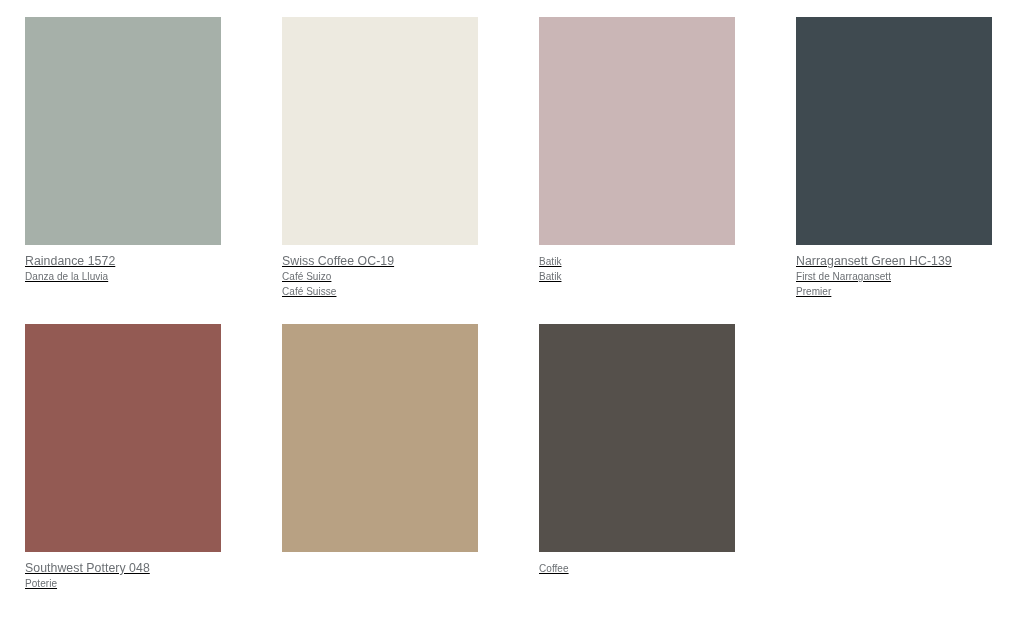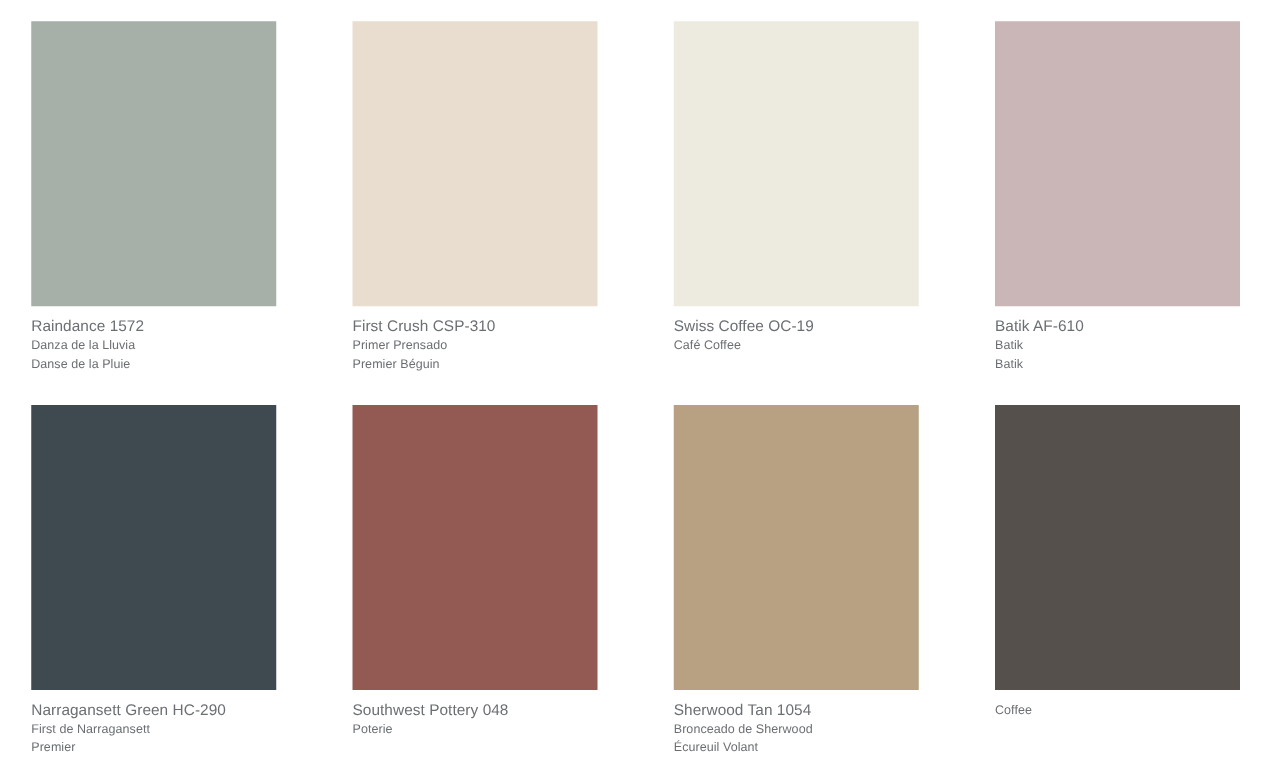--- a/index.html
+++ b/index.html
@@ -42,20 +42,21 @@
     width: 196px;
     height: 228px;
     flex: none;
     display: block;
   }
 
   .swatch-labels {
     padding-top: 9px;
     display: flex;
     flex-direction: column;
+    text-decoration: underline;
   }
 
   .swatch-name {
     font-size: 12.3px;
     line-height: 15px;
     color: #6b6f73;
     letter-spacing: 0.05px;
     white-space: nowrap;
   }
   .swatch-name-es,
@@ -69,68 +70,54 @@
 </style>
 </head>
 <body style="background: rgb(255, 255, 255);">
 
 <div id="palette-grid">
     <div class="swatch-card">
       <div class="swatch-chip" style="background-color: rgb(166, 176, 169);"></div>
       <div class="swatch-labels">
         <div class="swatch-name">Raindance 1572</div>
         <div class="swatch-name-es">Danza de la Lluvia</div>
-        <div class="swatch-name-fr">Danse de la Pluie</div>
-      </div>
-    </div>
-    <div class="swatch-card">
-      <div class="swatch-chip" style="background-color: rgb(233, 221, 208);"></div>
-      <div class="swatch-labels">
-        <div class="swatch-name">First Crush CSP-310</div>
-        <div class="swatch-name-es">Primer Prensado</div>
-        <div class="swatch-name-fr">Premier Béguin</div>
       </div>
     </div>
     <div class="swatch-card">
       <div class="swatch-chip" style="background-color: rgb(237, 234, 224);"></div>
       <div class="swatch-labels">
         <div class="swatch-name">Swiss Coffee OC-19</div>
-        <div class="swatch-name-fr">Café Coffee</div>
+        <div class="swatch-name-es">Café Suizo</div>
+        <div class="swatch-name-fr">Café Suisse</div>
       </div>
     </div>
     <div class="swatch-card">
       <div class="swatch-chip" style="background-color: rgb(202, 182, 182);"></div>
       <div class="swatch-labels">
-        <div class="swatch-name">Batik AF-610</div>
         <div class="swatch-name-es">Batik</div>
         <div class="swatch-name-fr">Batik</div>
       </div>
     </div>
     <div class="swatch-card">
       <div class="swatch-chip" style="background-color: rgb(63, 74, 80);"></div>
       <div class="swatch-labels">
-        <div class="swatch-name">Narragansett Green HC-290</div>
+        <div class="swatch-name">Narragansett Green HC-139</div>
         <div class="swatch-name-es">First de Narragansett</div>
         <div class="swatch-name-fr">Premier</div>
       </div>
     </div>
     <div class="swatch-card">
       <div class="swatch-chip" style="background-color: rgb(147, 90, 83);"></div>
       <div class="swatch-labels">
         <div class="swatch-name">Southwest Pottery 048</div>
         <div class="swatch-name-fr">Poterie</div>
       </div>
     </div>
     <div class="swatch-card">
       <div class="swatch-chip" style="background-color: rgb(184, 161, 131);"></div>
-      <div class="swatch-labels">
-        <div class="swatch-name">Sherwood Tan 1054</div>
-        <div class="swatch-name-es">Bronceado de Sherwood</div>
-        <div class="swatch-name-fr">Écureuil Volant</div>
-      </div>
     </div>
     <div class="swatch-card">
       <div class="swatch-chip" style="background-color: rgb(85, 80, 75);"></div>
       <div class="swatch-labels">
         <div class="swatch-name-es">Coffee</div>
       </div>
     </div>
   </div>
 
 </body></html>

